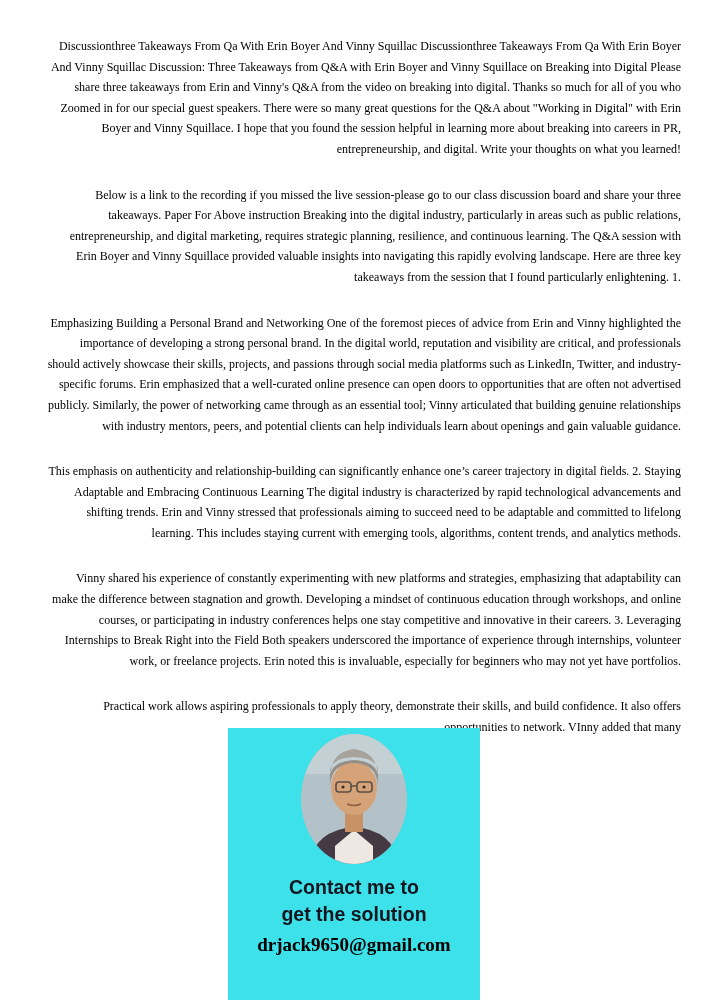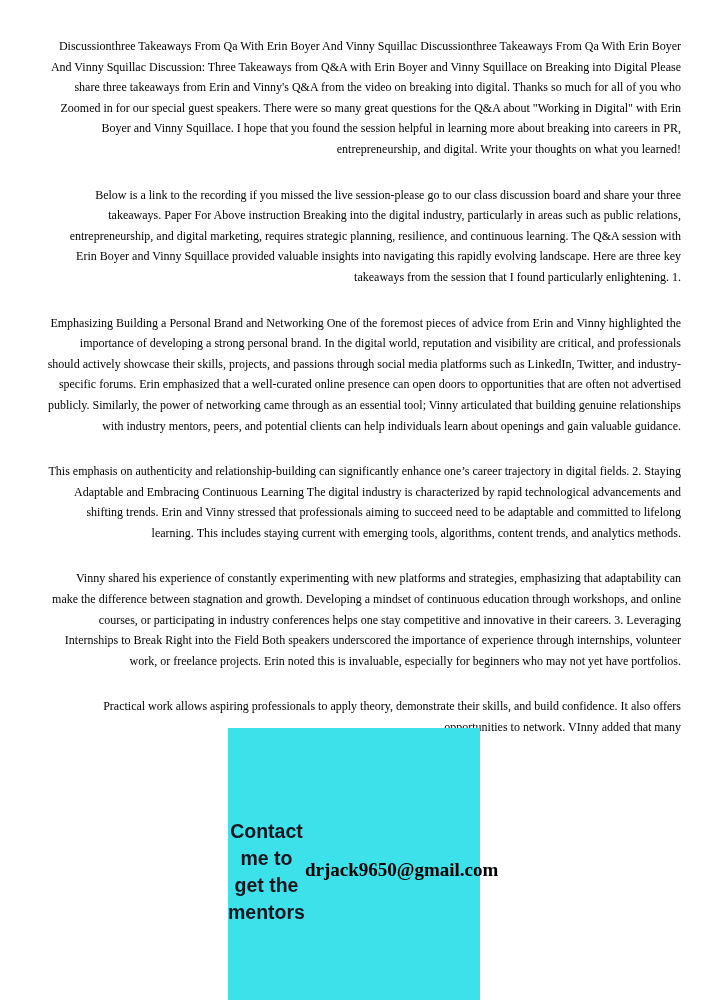--- a/index.html
+++ b/index.html
@@ -29,20 +29,21 @@
   }
   .overlay-card {
     position: absolute;
     left: 228px;
     top: 728px;
     width: 252px;
     height: 272px;
     background: #3ce1e9;
     z-index: 5;
     display: flex;
+    flex-direction: column;
     align-items: center;
     box-sizing: border-box;
     padding-top: 6px;
   }
   .portrait {
     width: 106px;
     height: 130px;
     display: block;
   }
   .contact-heading {
@@ -100,16 +101,16 @@
       <rect x="35" y="48" width="15" height="10" rx="3" fill="none" stroke="#5a4f46" stroke-width="1.6"></rect>
       <rect x="56" y="48" width="15" height="10" rx="3" fill="none" stroke="#5a4f46" stroke-width="1.6"></rect>
       <line x1="50" y1="52" x2="56" y2="52" stroke="#5a4f46" stroke-width="1.4"></line>
       <circle cx="42" cy="53" r="1.6" fill="#3a2f28"></circle>
       <circle cx="63" cy="53" r="1.6" fill="#3a2f28"></circle>
       <path d="M46,70 Q53,73 60,70" fill="none" stroke="#8c5f42" stroke-width="1.5"></path>
     </g>
   </svg>
   <div class="contact-heading">
     <div>Contact me to</div>
-    <div>get the mentors</div>
+    <div>get the solution</div>
   </div>
   <div class="contact-email">drjack9650@gmail.com</div>
 </div>
 
 </body></html>

